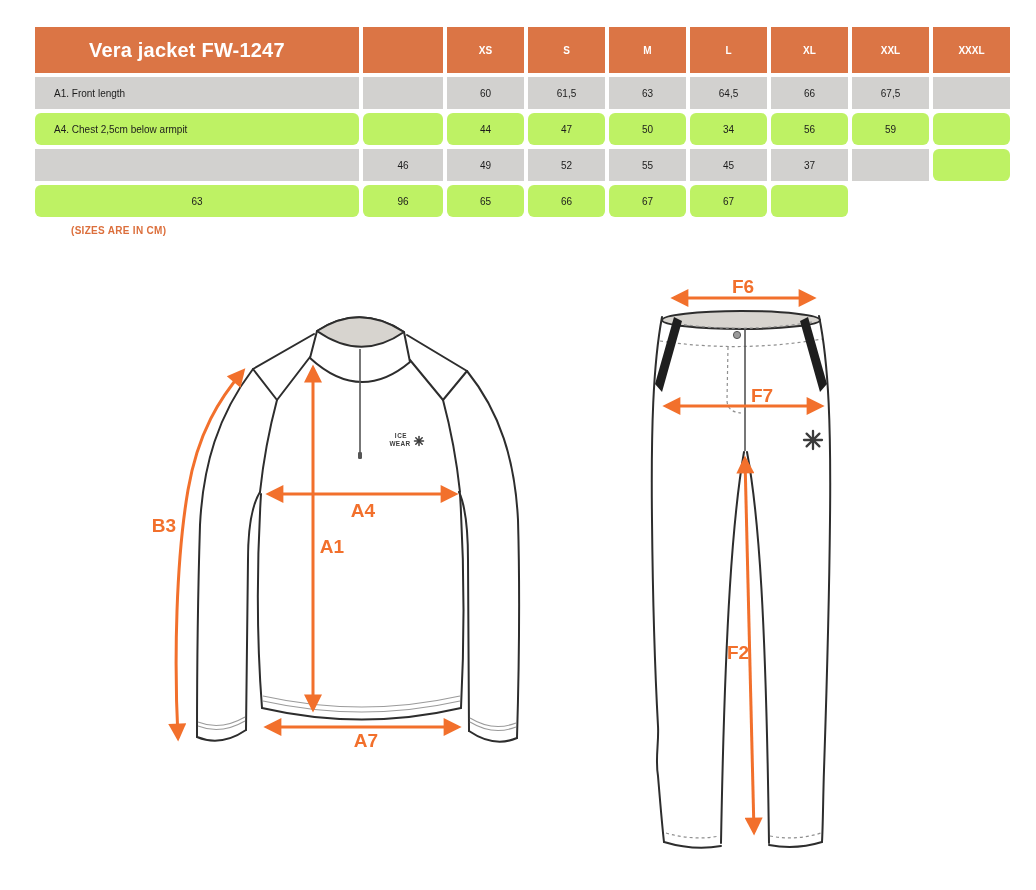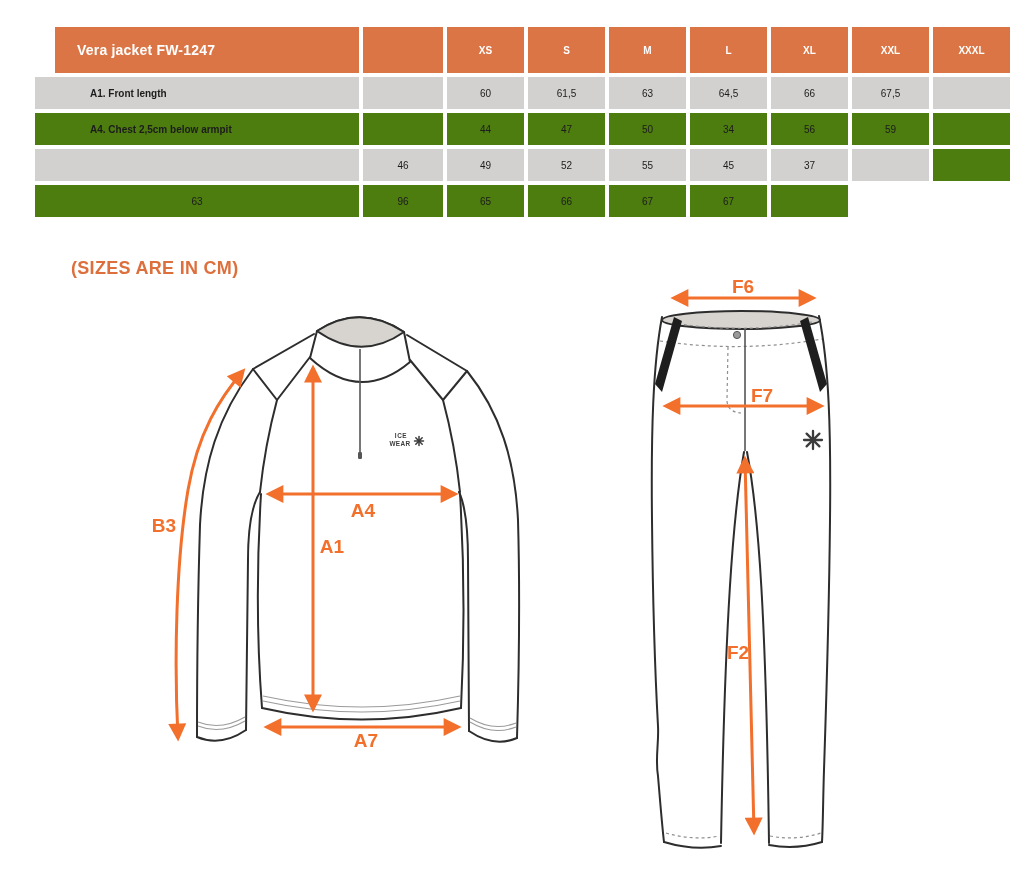--- a/index.html
+++ b/index.html
@@ -13,29 +13,29 @@
     position:absolute;left:35px;top:27px;width:975px;
     display:grid;
     grid-template-columns:324px 80px repeat(7,77px);
     grid-template-rows:46px repeat(4,32px);
     gap:4px;
   }
   .cell{
     display:flex;align-items:center;justify-content:center;
     font-size:10px;color:#1c1c1c;white-space:nowrap;
   }
-  .cell.lbl{justify-content:flex-start;padding-left:55px;font-weight:bold;}
+  .cell.lbl{justify-content:flex-start;padding-left:19px;}
   .hdr{background:#DB7545;color:#ffffff;font-weight:700;}
-  .hdr.title{font-size:14px;justify-content:flex-start;padding-left:22px;letter-spacing:.2px;margin-left:20px;}
+  .hdr.title{font-size:20px;justify-content:flex-start;padding-left:54px;letter-spacing:.2px;}
   .rowA{background:#D2D1CF;}
-  .rowB{background:#4d7c0f;}
+  .rowB{background:#bef264;border-radius:6px;}
   
   .note{
-    position:absolute;left:71px;top:258px;
-    color:#DC6F3C;font-size:18px;font-weight:600;letter-spacing:.3px;
+    position:absolute;left:71px;top:225px;
+    color:#DC6F3C;font-size:10px;font-weight:600;letter-spacing:.3px;
   }
   
   svg{position:absolute;overflow:visible;}
   .garment{stroke:#2d2d2d;stroke-width:2;fill:none;stroke-linecap:round;stroke-linejoin:round;}
   .garmentFill{stroke:#2d2d2d;stroke-width:2;fill:#ffffff;stroke-linejoin:round;}
   .inner{stroke:#2d2d2d;stroke-width:2;fill:#D7D4CF;stroke-linejoin:round;}
   .stitch{stroke:#9b9b9b;stroke-width:1.1;fill:none;}
   .dash{stroke:#8f8f8f;stroke-width:1.2;fill:none;stroke-dasharray:3 3;}
   .thin{stroke:#555555;stroke-width:1.6;fill:none;}
   .meas{stroke:#F2702C;stroke-width:3;fill:none;}

